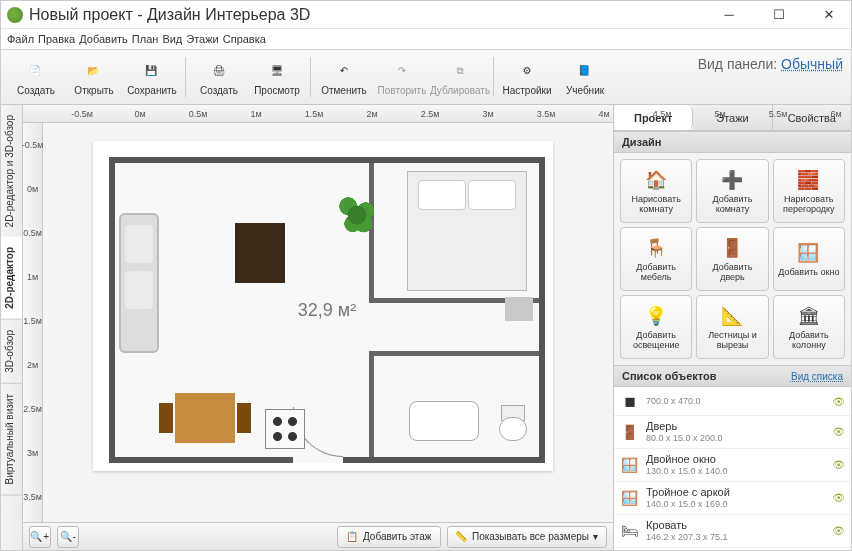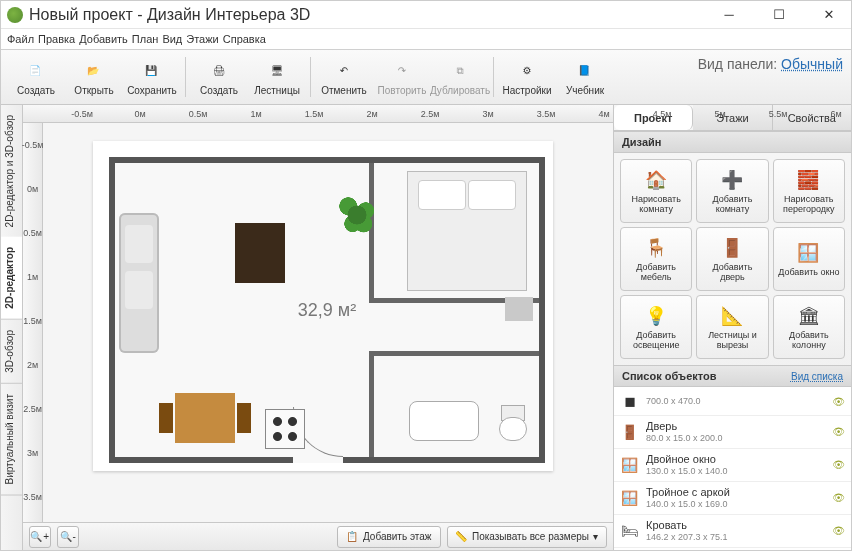--- a/index.html
+++ b/index.html
@@ -127,21 +127,21 @@
       <div class="ic">💾</div>
       <span>Сохранить</span>
     </div>
     <div class="tb-sep"></div>
     <div class="tb-btn">
       <div class="ic">🖨</div>
       <span>Создать</span>
     </div>
     <div class="tb-btn">
       <div class="ic">🖥</div>
-      <span>Лестницы</span>
+      <span>Просмотр</span>
     </div>
     <div class="tb-sep"></div>
     <div class="tb-btn">
       <div class="ic">↶</div>
       <span>Отменить</span>
     </div>
     <div class="tb-btn dis">
       <div class="ic">↷</div>
       <span>Повторить</span>
     </div>

